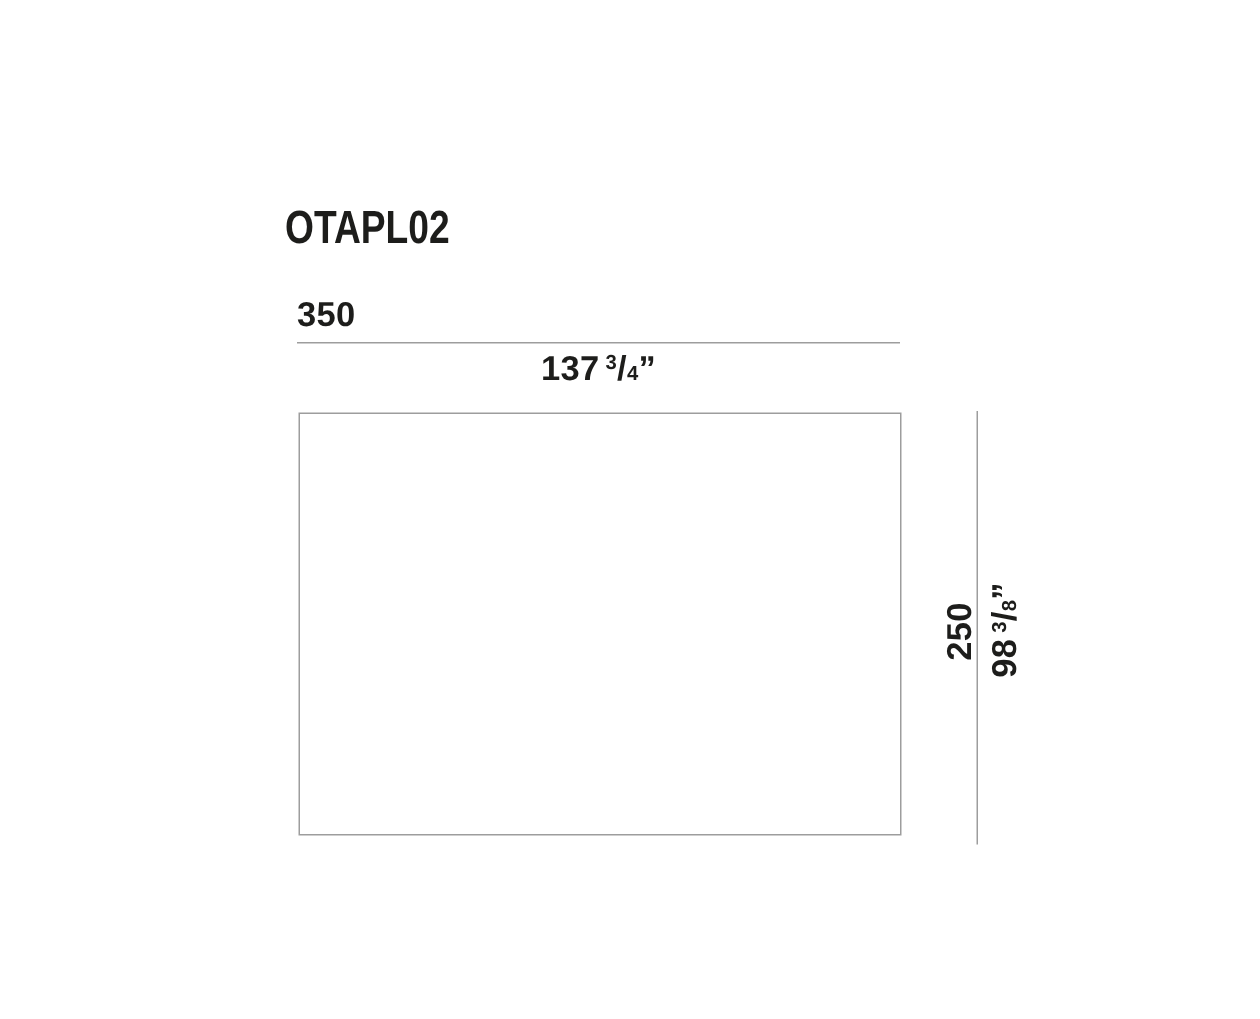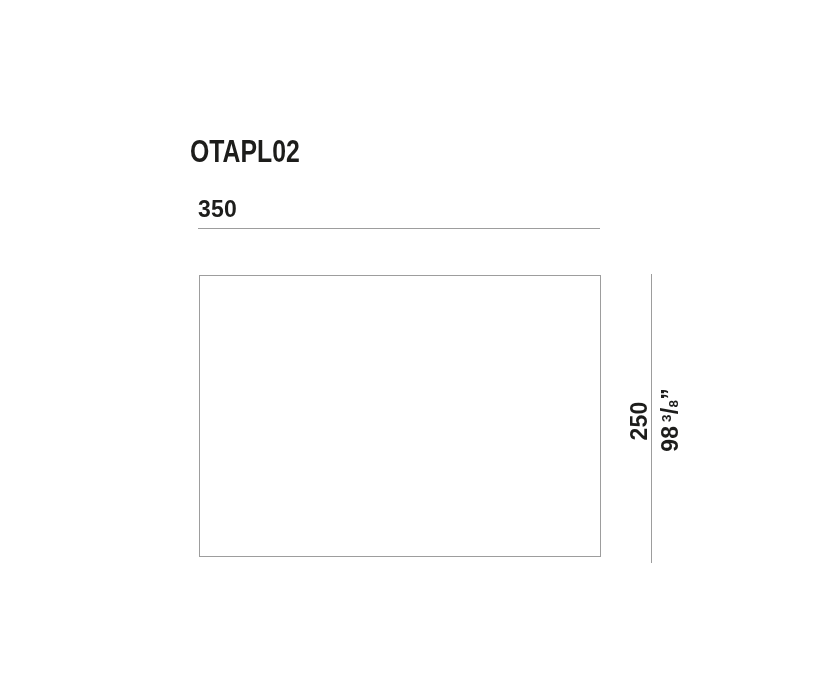--- a/index.html
+++ b/index.html
@@ -108,20 +108,21 @@
 <body>
 
 <div class="canvas">
 
   <h1 class="title">OTAPL02</h1>
 
   <div class="dim-text h-metric">350</div>
 
   <div class="h-dim-line"></div>
 
+  <div class="dim-text h-imperial"><span>137</span><span class="frac-num">3</span><span class="frac-slash">/</span><span class="frac-den">4</span><span class="unit-mark">”</span></div>
 
   <div class="product-outline"></div>
 
   <div class="v-dim-line"></div>
 
   <div class="dim-text v-metric">250</div>
 
   <div class="dim-text v-imperial"><span>98</span><span class="frac-num">3</span><span class="frac-slash">/</span><span class="frac-den">8</span><span class="unit-mark">”</span></div>
 
 </div>

